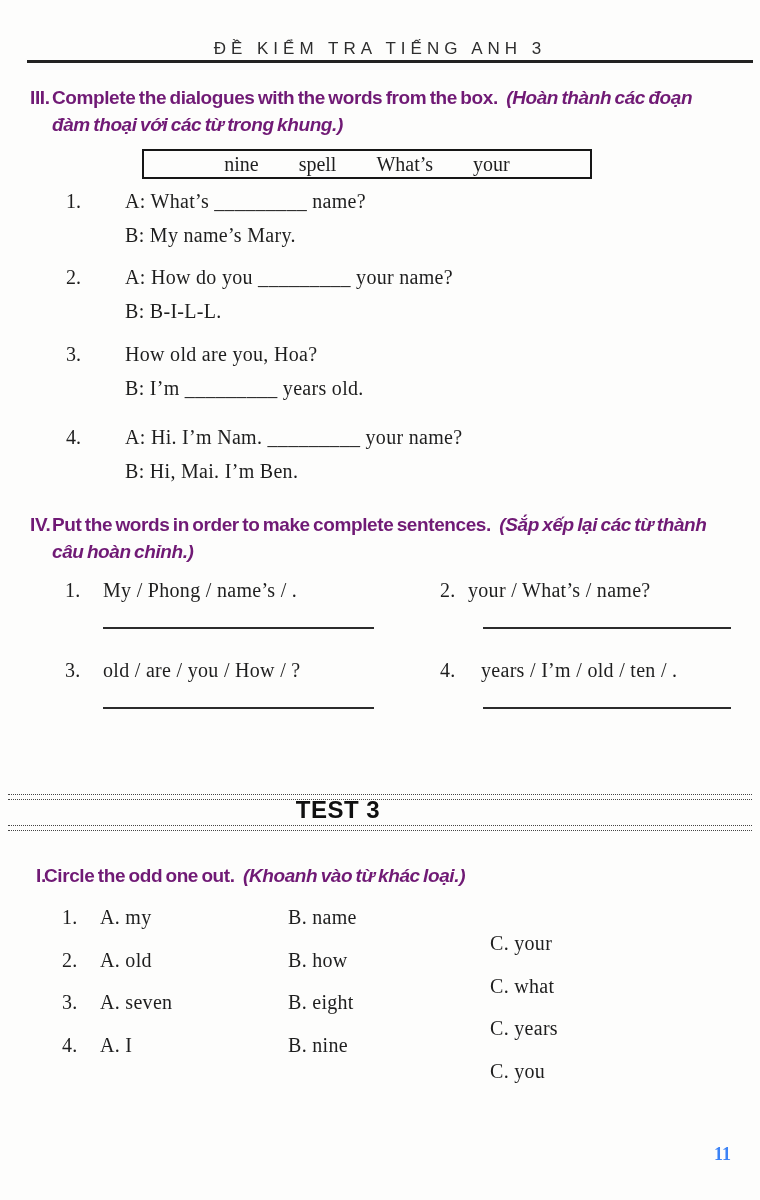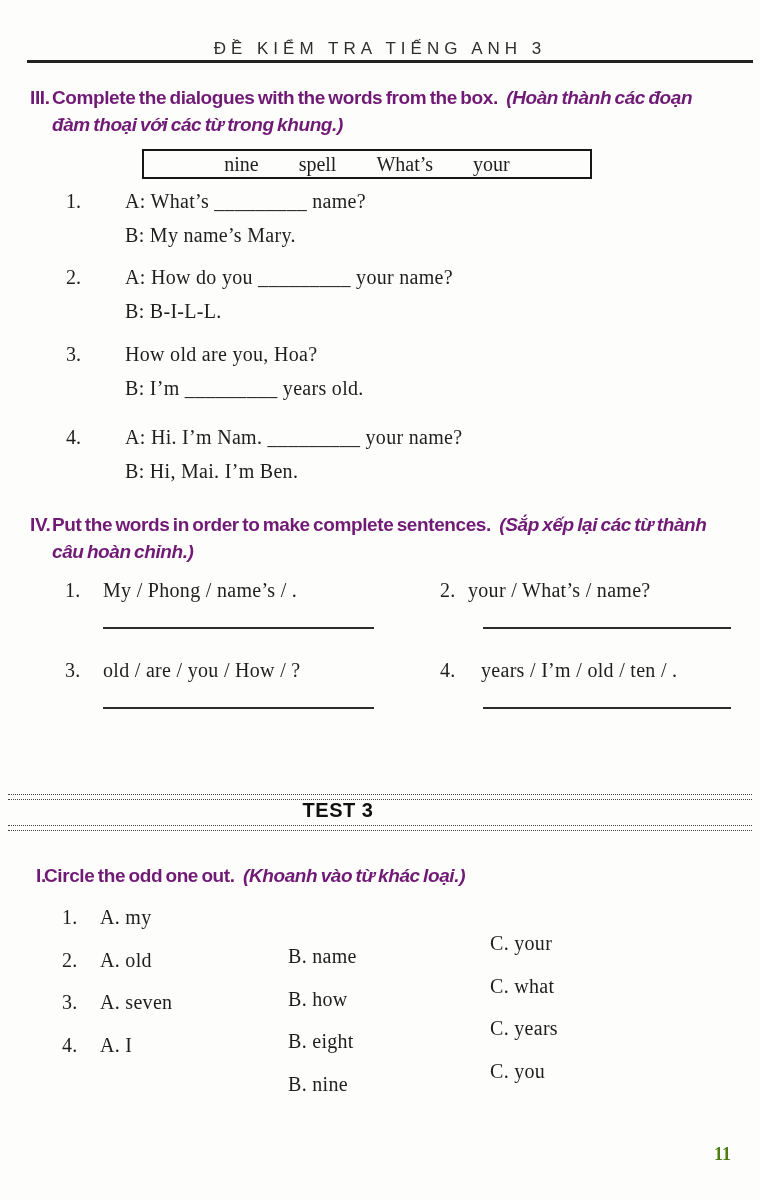--- a/index.html
+++ b/index.html
@@ -40,31 +40,31 @@
   
   .q4-num,.q4-text{position:absolute; line-height:24px; white-space:nowrap; letter-spacing:0.3px;}
   .answer-line{position:absolute; height:2px; background:#2c2c2c;}
   
   .dot-rule{
     position:absolute; left:8px; width:744px; height:4px;
     border-top:1.5px dotted #444; border-bottom:1.5px dotted #444;
   }
   .test-title{
     position:absolute; top:795px; left:0; width:676px; text-align:center;
-    font-family:"Liberation Sans", sans-serif; font-weight:800; font-size:20px;
+    font-family:"Liberation Sans", sans-serif; font-weight:800; font-size:24px;
     line-height:30px; letter-spacing:0.5px; color:#101010;
   }
   
   .oo-row{position:absolute; left:0; width:760px; height:24px; line-height:24px;}
   .oo-row span{position:absolute; white-space:nowrap; letter-spacing:0.3px;}
-  .oo-num{left:62px;} .oo-a{left:100px;} .oo-b{left:288px;margin-top:39px;} .oo-c{left:490px;margin-top:26px;}
+  .oo-num{left:62px;} .oo-a{left:100px;} .oo-b{left:288px;} .oo-c{left:490px;margin-top:26px;}
   
   .page-num{
     position:absolute; top:1144px; left:714px;
-    font-weight:700; font-size:18px; color:#4d7c0f;
+    font-weight:700; font-size:18px; color:#3b82f6;
   }
 </style>
 </head>
 <body>
 
 <div class="page">
 
   <div class="hdr-title">ĐỀ KIỂM TRA TIẾNG ANH 3</div>
   <div class="hdr-rule"></div>
 

